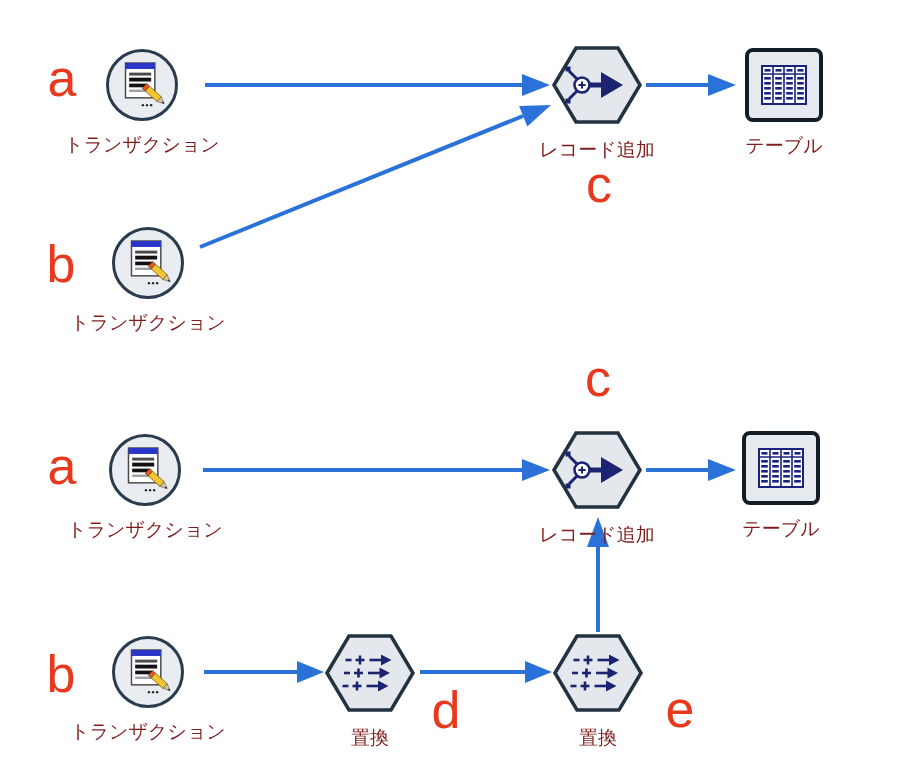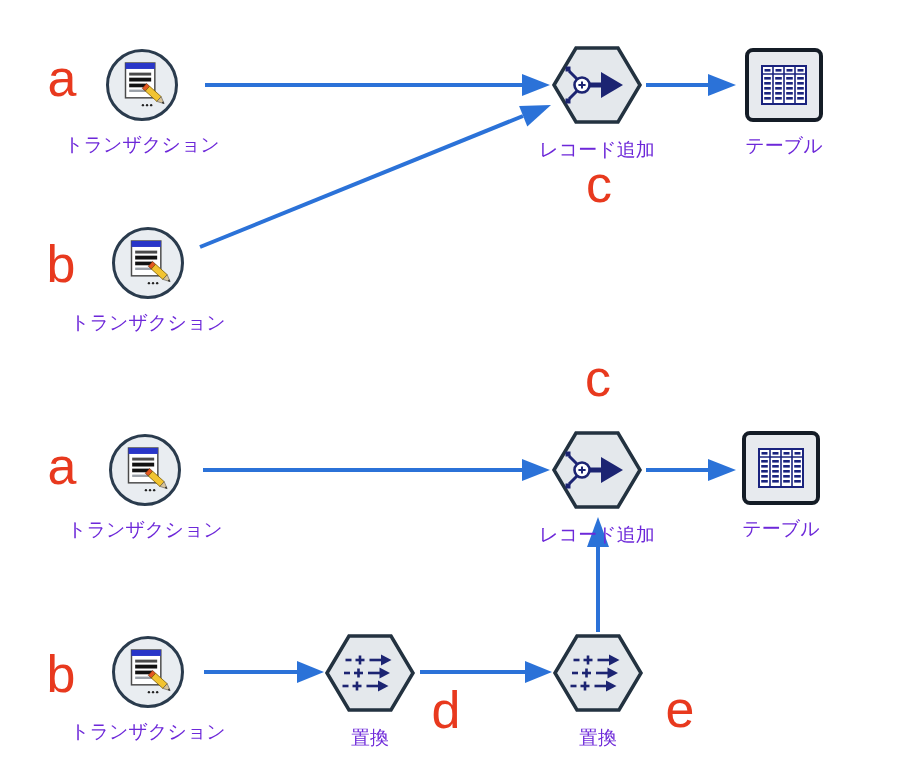--- a/index.html
+++ b/index.html
@@ -3,21 +3,21 @@
 <meta charset="utf-8">
 <style>
   html,body{margin:0;padding:0;background:#fff;}
   #canvas{
     position:relative;width:900px;height:784px;background:#ffffff;
     font-family:"Liberation Sans","DejaVu Sans",sans-serif;overflow:hidden;
   }
   #connectors{position:absolute;left:0;top:0;z-index:1;}
   .node{position:absolute;z-index:2;display:flex;flex-direction:column;align-items:center;}
   .node-label{
-    margin-top:14px;font-size:19px;color:#6d28d9;white-space:nowrap;
+    margin-top:14px;font-size:19px;color:#7f1d1d;white-space:nowrap;
     text-align:right;line-height:1.1;
   }
   .hex .node-label{margin-top:13px;}
   .circle-shape{
     width:72px;height:72px;border-radius:50%;
     background:#e9edf1;border:3px solid #2a3b4d;box-sizing:border-box;
     display:flex;align-items:center;justify-content:center;
   }
   .square-shape{
     width:78px;height:74px;border-radius:8px;

